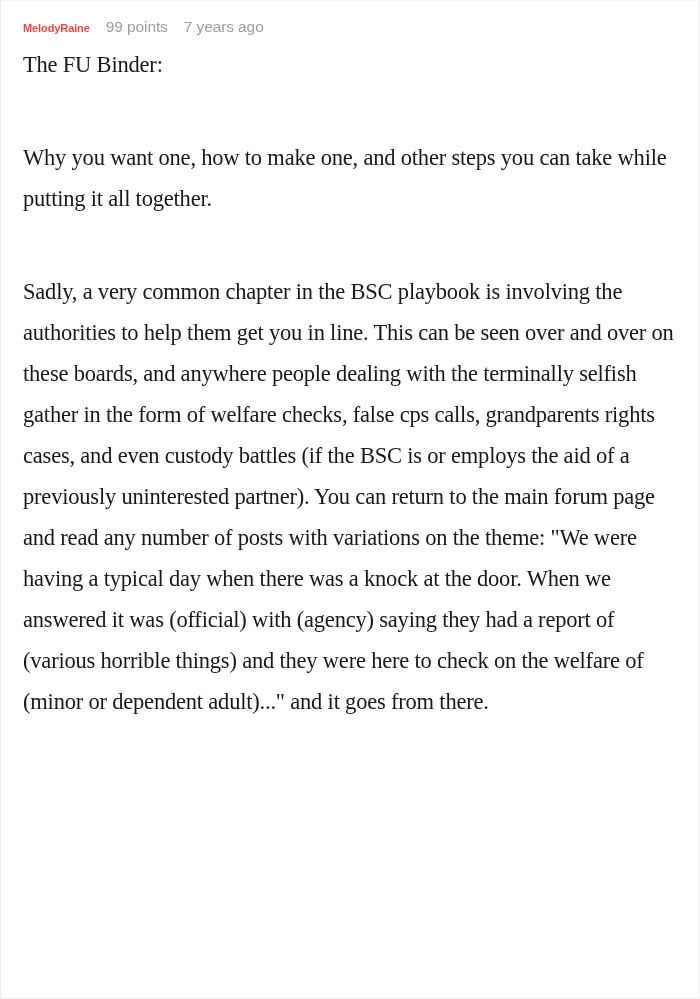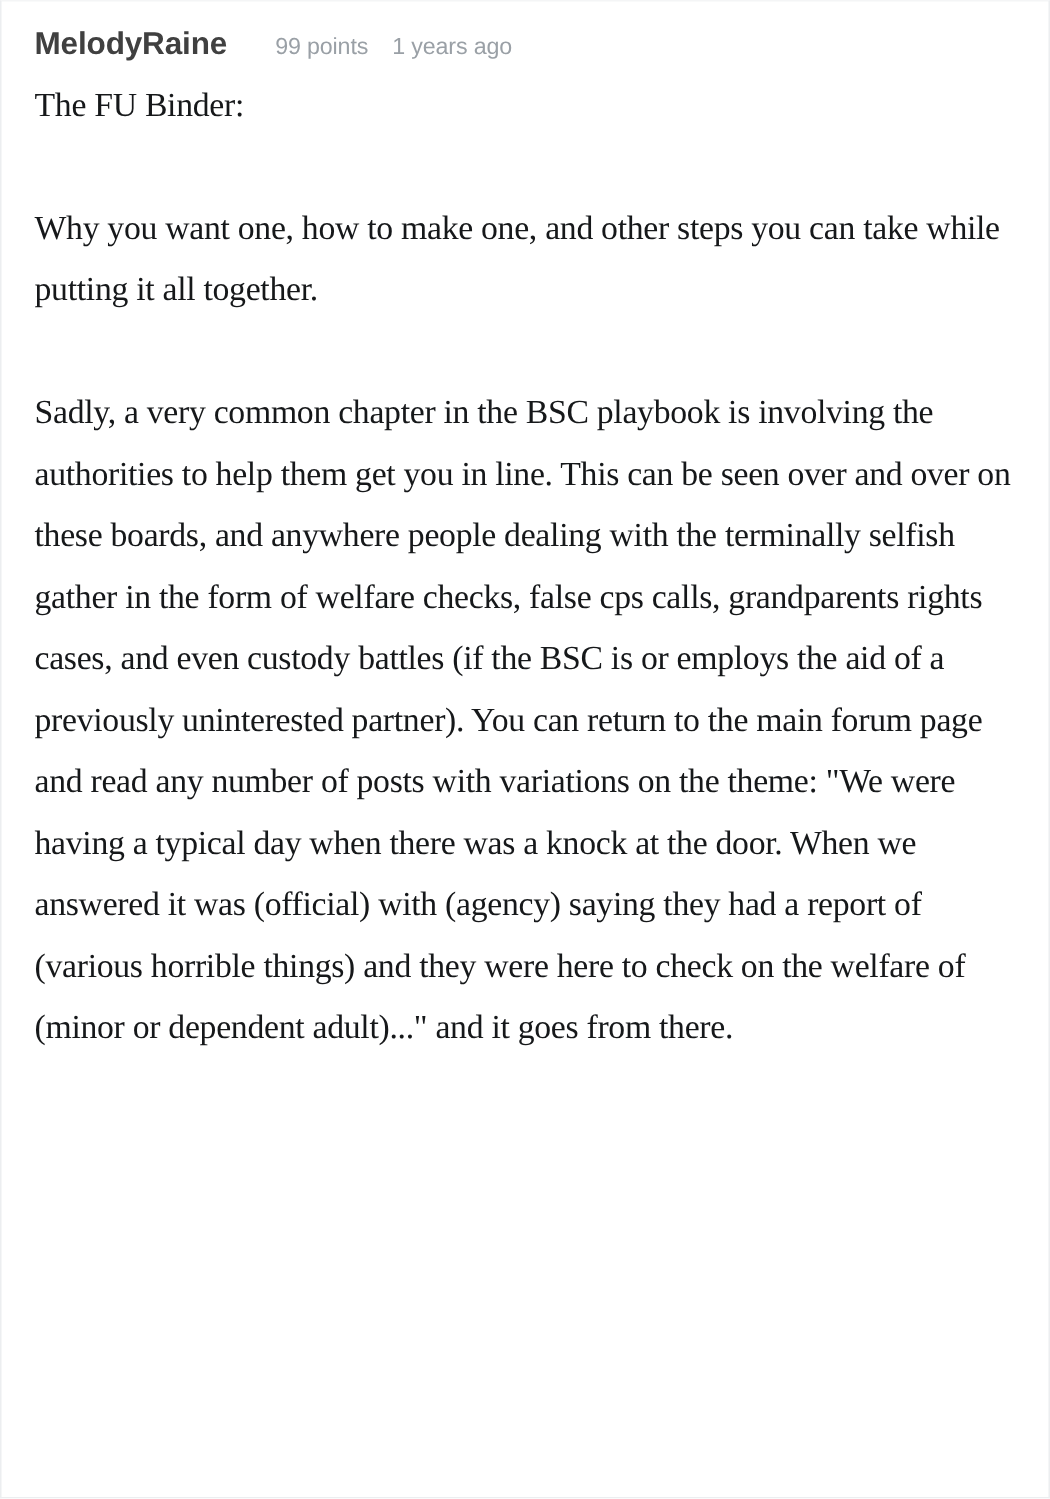--- a/index.html
+++ b/index.html
@@ -29,30 +29,30 @@
   }
   
   .comment-meta {
     display: flex;
     align-items: baseline;
     white-space: nowrap;
     line-height: 1;
     margin-bottom: 9px;
   }
   .meta-author {
-    font-size: 21px;
+    font-size: 11px;
     font-weight: bold;
-    color: #404040;
+    color: #ef4444;
     letter-spacing: -0.1px;
     text-decoration: none;
   }
   .meta-points {
     font-size: 15.5px;
     color: #9aa0a6;
-    margin-left: 32px;
+    margin-left: 16px;
     letter-spacing: -0.1px;
   }
   .meta-time {
     font-size: 15.5px;
     color: #9aa0a6;
     margin-left: 16px;
     letter-spacing: -0.1px;
   }
   
   .comment-body {
@@ -61,36 +61,36 @@
     color: #16181a;
     letter-spacing: -0.2px;
     word-spacing: 0px;
   }
   .comment-body p {
     margin: 0;
     padding: 0;
     font-family: Liberation Serif, serif;
   }
   .comment-body p.spacer-before {
-    margin-top: 41px;
+    margin-top: 52px;
   }
   .para-title {
     display: block;
   }
 </style>
 </head>
 <body>
 
 <div class="comment-card">
   <div class="comment-inner">
 
     <div class="comment-meta">
       <span class="meta-author">MelodyRaine</span>
       <span class="meta-points">99 points</span>
-      <span class="meta-time">1 years ago</span>
+      <span class="meta-time">7 years ago</span>
     </div>
 
     <div class="comment-body">
       <p class="para-title">The FU Binder:</p>
       <p class="spacer-before">Why you want one, how to make one, and other steps you can take while putting it all together.</p>
       <p class="spacer-before">Sadly, a very common chapter in the BSC playbook is involving the authorities to help them get you in line. This can be seen over and over on these boards, and anywhere people dealing with the terminally selfish gather in the form of welfare checks, false cps calls, grandparents rights cases, and even custody battles (if the BSC is or employs the aid of a previously uninterested partner). You can return to the main forum page and read any number of posts with variations on the theme: "We were having a typical day when there was a knock at the door. When we answered it was (official) with (agency) saying they had a report of (various horrible things) and they were here to check on the welfare of (minor or dependent adult)..." and it goes from there.</p>
     </div>
 
   </div>
 </div>

